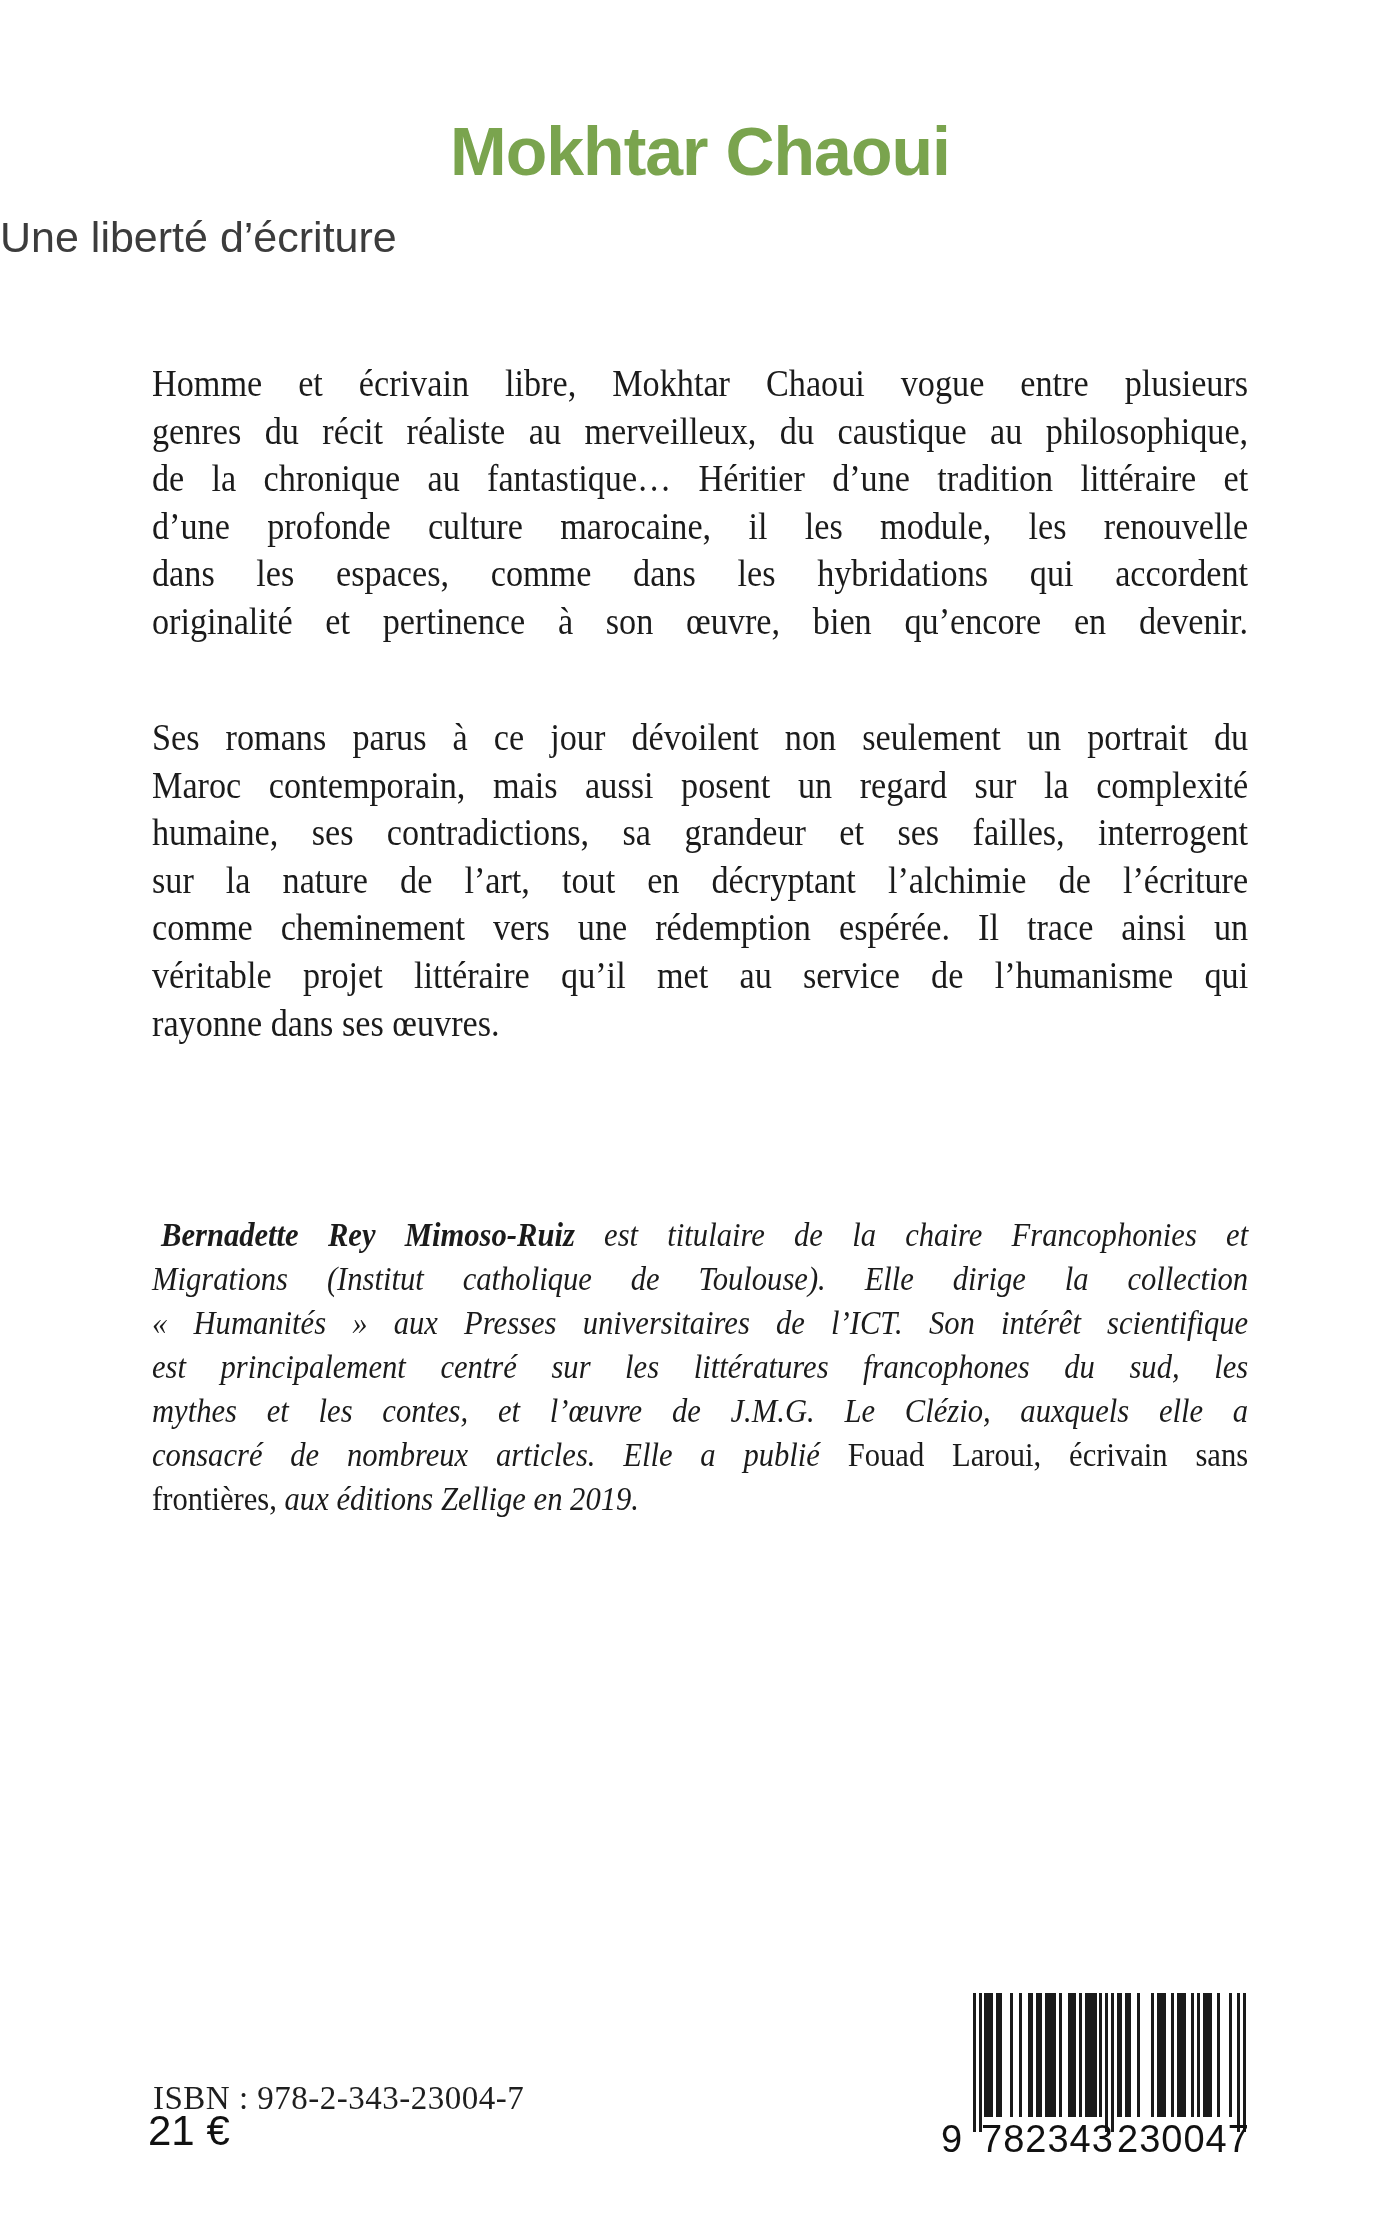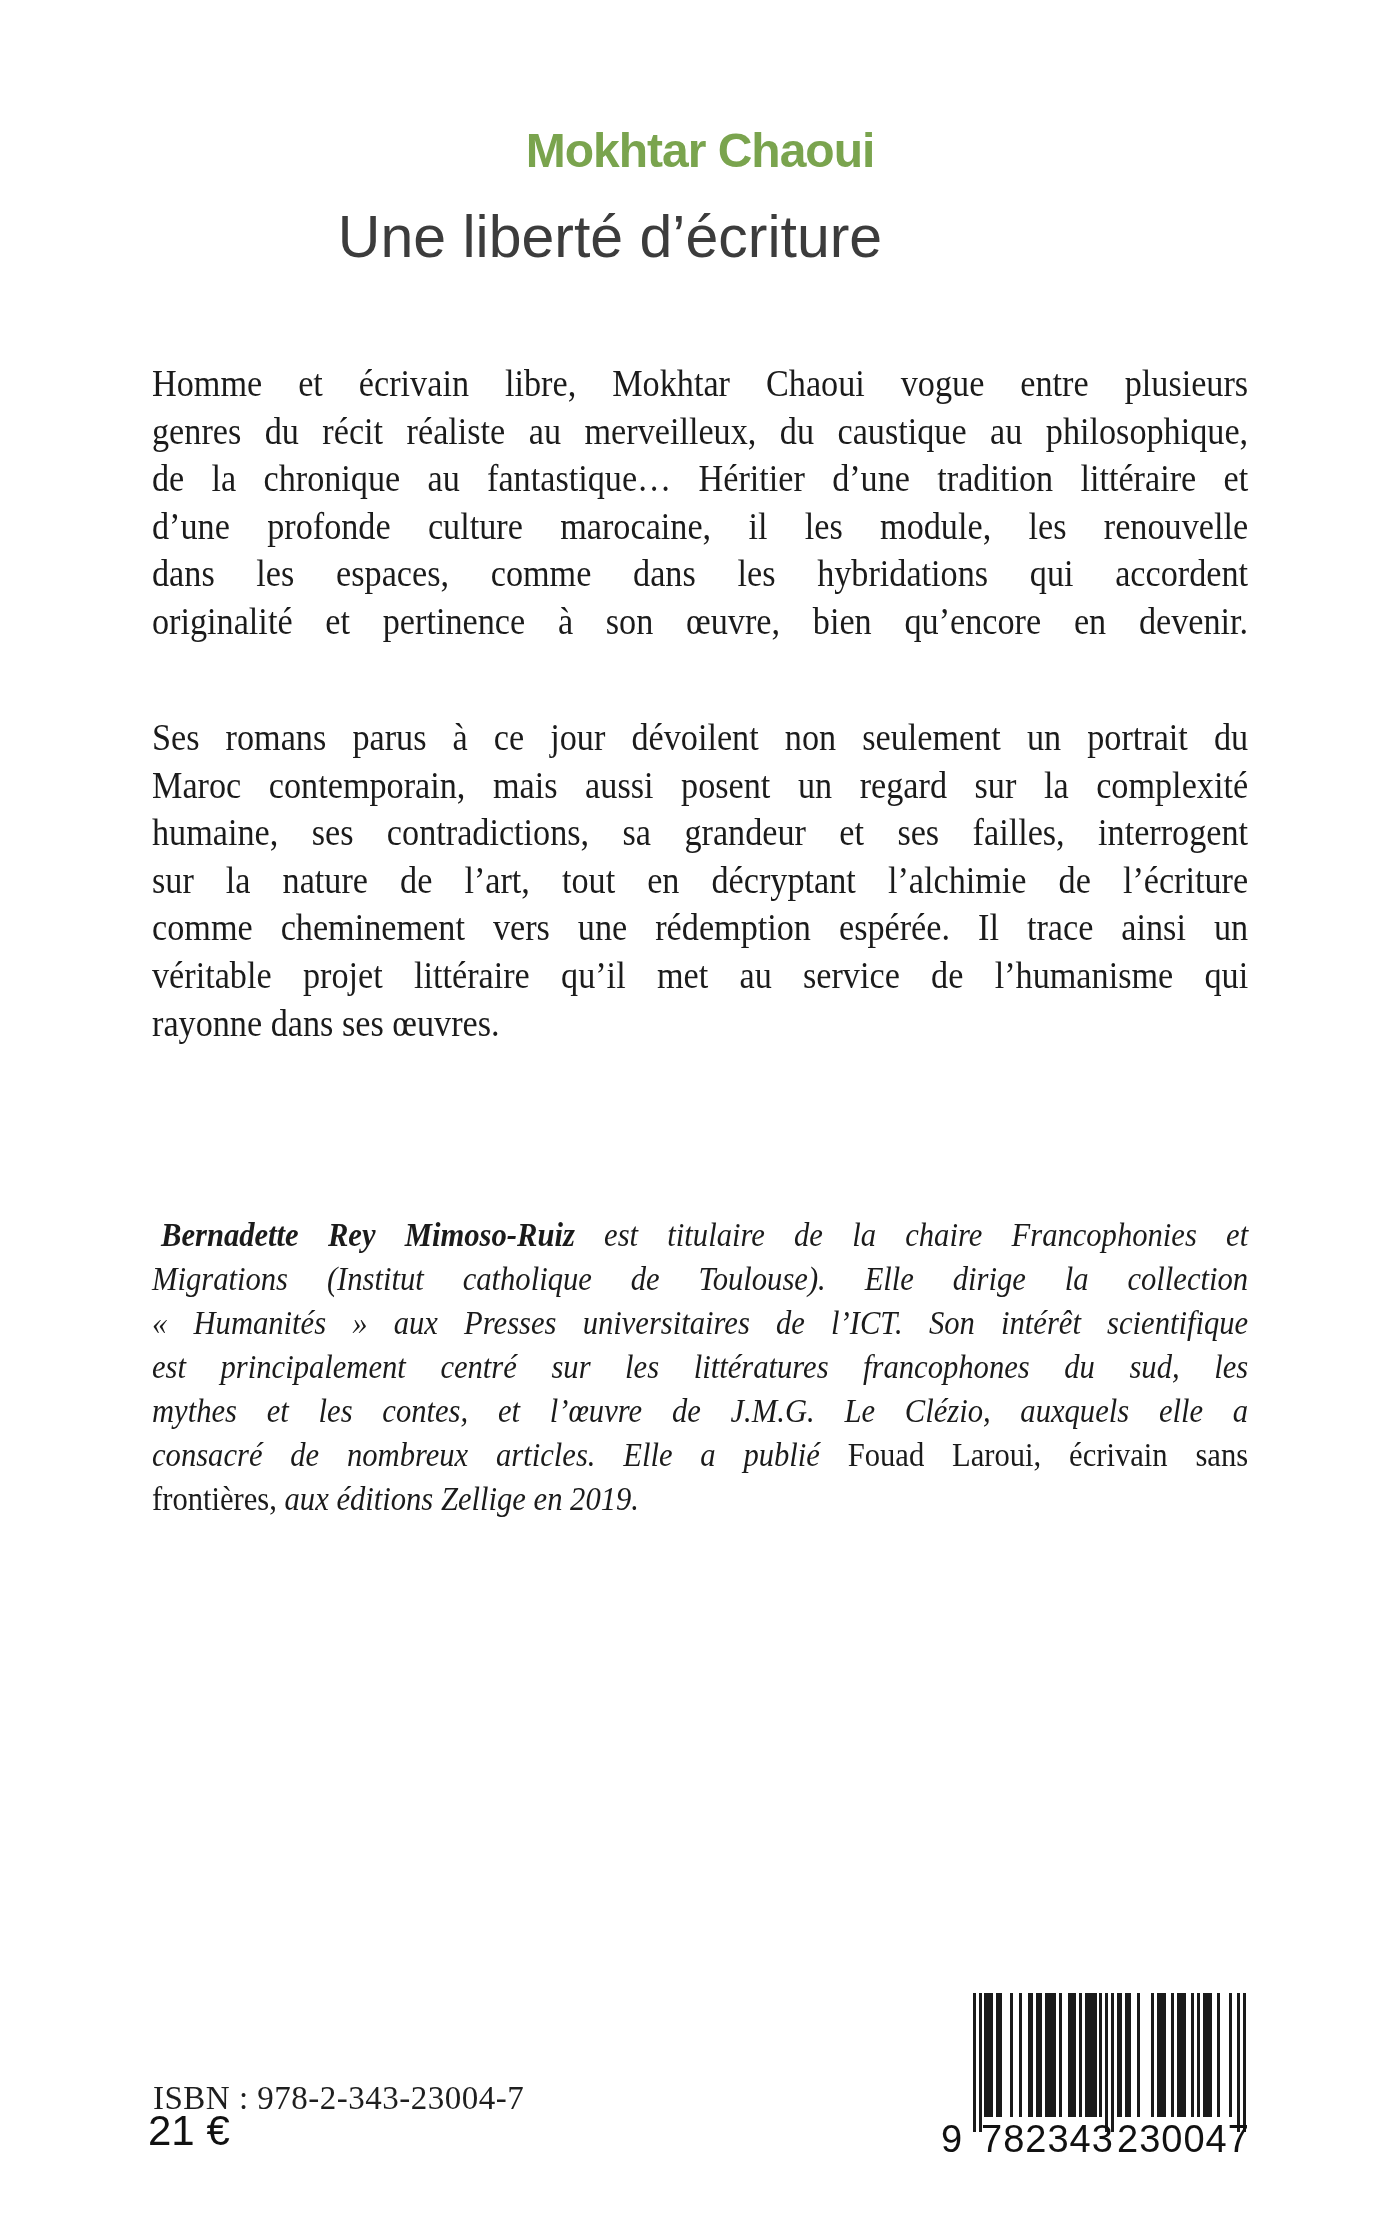--- a/index.html
+++ b/index.html
@@ -11,28 +11,27 @@
     color:#1c1c1c;
     overflow:hidden;
   }
   .page { position:absolute; inset:0; background:#ffffff; }
 
   
   .title {
     position:absolute; top:114px; left:0; width:1400px;
     text-align:center;
     font-family:"Liberation Sans", sans-serif;
-    font-weight:bold; font-size:48px; line-height:74px;
+    font-weight:bold; font-size:68px; line-height:74px;
     letter-spacing:-1px;
   }
   .subtitle {
     position:absolute; top:212px; left:0; width:1220px;
-    text-align:center;
     font-family:"Liberation Sans", sans-serif;
-    font-size:59px; line-height:50px;
+    font-size:43px; line-height:50px;
     color:#3c3c3c;
   }
 
   
   .textblock {
     position:absolute; left:152px; width:1218px;
     transform:scaleX(0.9); transform-origin:0 0;
     color:#1b1b1b;
   }
   #para1 { top:360px; font-size:38px; }

